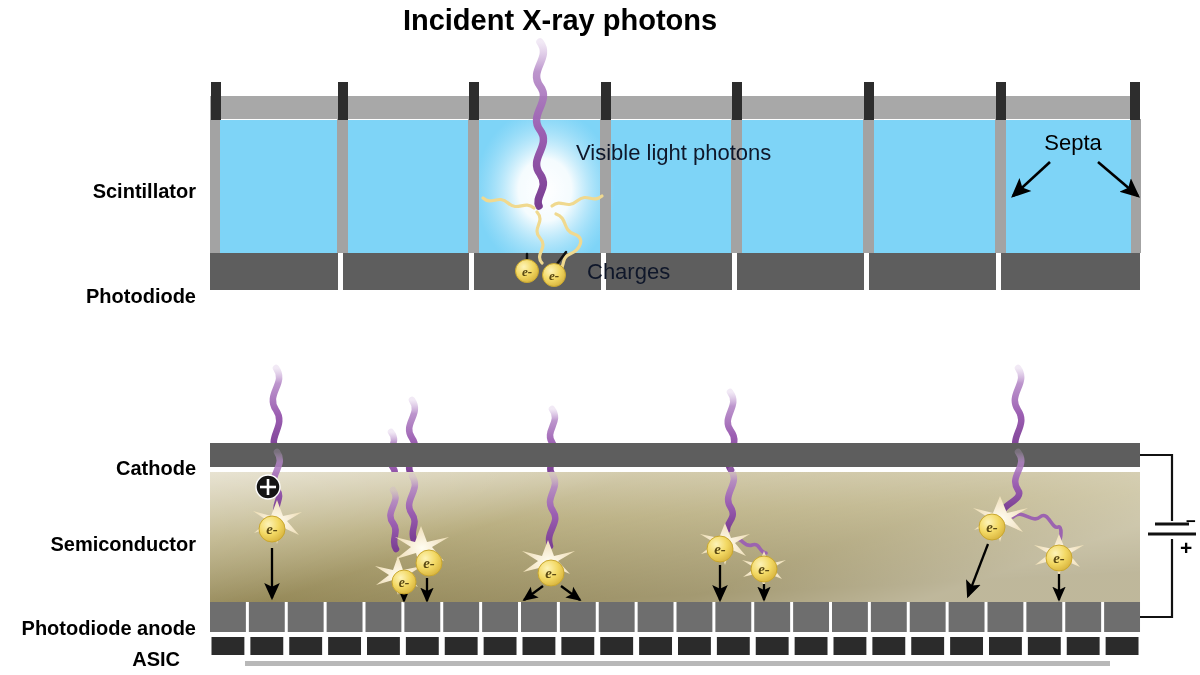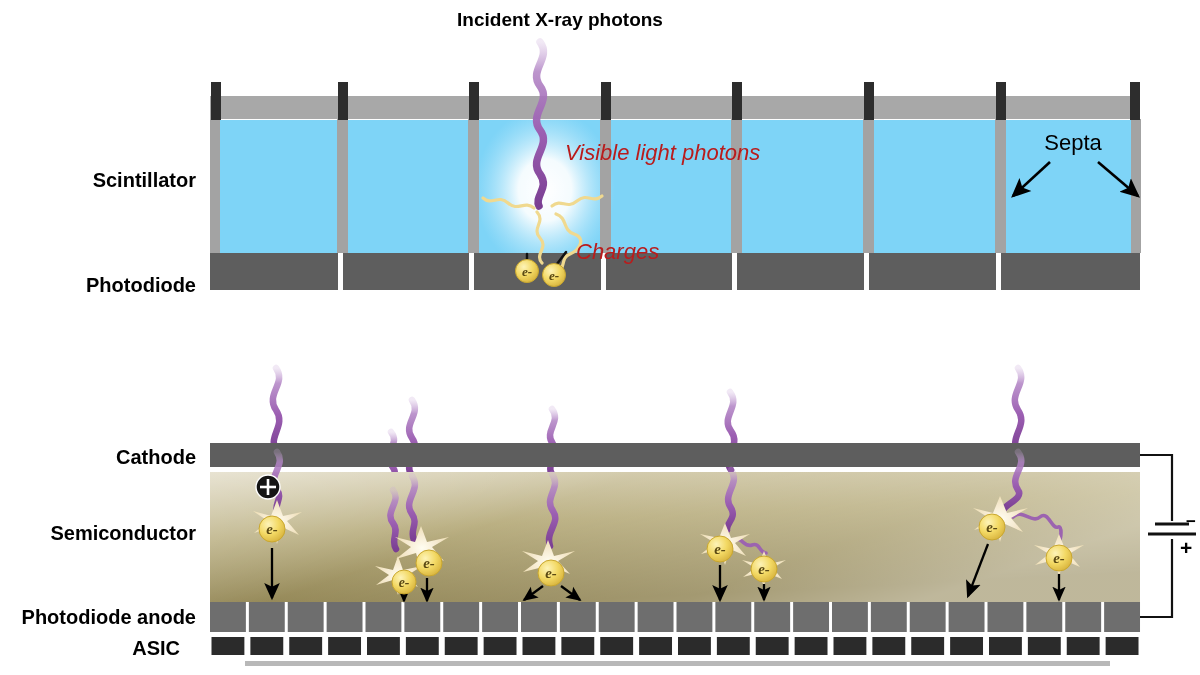--- a/index.html
+++ b/index.html
@@ -13,34 +13,35 @@
   }
   #stage { position:absolute; left:0; top:0; width:1200px; height:675px; }
   svg.layer { position:absolute; left:0; top:0; width:1200px; height:675px; overflow:visible; }
 
   .lbl {
     position:absolute;
     font-weight:bold;
     color:#000;
     white-space:nowrap;
     text-align:left;
+    margin-top:11px;
   }
   .lbl-right { transform:translate(-100%,-50%); }
   .title {
     position:absolute;
     font-weight:bold;
     color:#000;
     white-space:nowrap;
     transform:translate(-50%,-50%);
   }
   .ital {
     position:absolute;
-    font-style:italic;
-    color:#b91c1c;
-    white-space:nowrap;
+    color:#0f172a;
+    white-space:nowrap;
+    margin-left:11px;
   }
   .septa-lbl {
     position:absolute;
     font-weight:normal;
     color:#000;
     white-space:nowrap;
     transform:translate(-50%,-50%);
   }
   .pm {
     position:absolute;
@@ -330,28 +331,28 @@
           <rect x="1027.88" y="637" width="32.88" height="18" fill="#2b2b2b"></rect>
           <rect x="1066.75" y="637" width="32.88" height="18" fill="#2b2b2b"></rect>
           <rect x="1105.63" y="637" width="32.88" height="18" fill="#2b2b2b"></rect>
         </g>
 
       <rect x="245" y="661" width="865" height="5" fill="#b8b8b8"></rect>
     </g>
   </svg>
 
   <div>
-    <div class="title" style="left:560px; top:20px; font-size:19px;">Incident X-ray photons</div>
+    <div class="title" style="left:560px; top:20px; font-size:29px;">Incident X-ray photons</div>
 
     <div class="lbl lbl-right" style="left:196px; top:180px; font-size:20px;">Scintillator</div>
     <div class="lbl lbl-right" style="left:196px; top:285px; font-size:20px;">Photodiode</div>
 
     <div class="septa-lbl" style="left:1073px; top:143px; font-size:22px;">Septa</div>
     <div class="ital" style="left:565px; top:153px; font-size:22px; transform:translateY(-50%);">Visible light photons</div>
-    <div class="ital" style="left:576px; top:252px; font-size:22px; transform:translateY(-50%);">Charges</div>
+    <div class="ital" style="left:576px; top:272px; font-size:22px; transform:translateY(-50%);">Charges</div>
 
     <div class="lbl lbl-right" style="left:196px; top:457px; font-size:20px;">Cathode</div>
     <div class="lbl lbl-right" style="left:196px; top:533px; font-size:20px;">Semiconductor</div>
     <div class="lbl lbl-right" style="left:196px; top:617px; font-size:20px;">Photodiode anode</div>
     <div class="lbl lbl-right" style="left:180px; top:648px; font-size:20px;">ASIC</div>
 
     <div class="pm" style="left:1186px; top:512px; font-size:17px;">−</div>
     <div class="pm" style="left:1180px; top:536px; font-size:21px;">+</div>
   </div>
 

